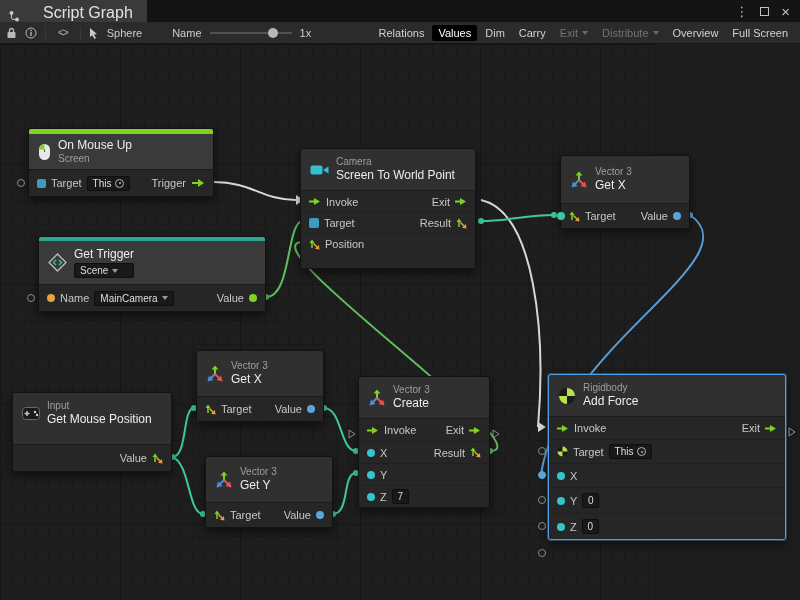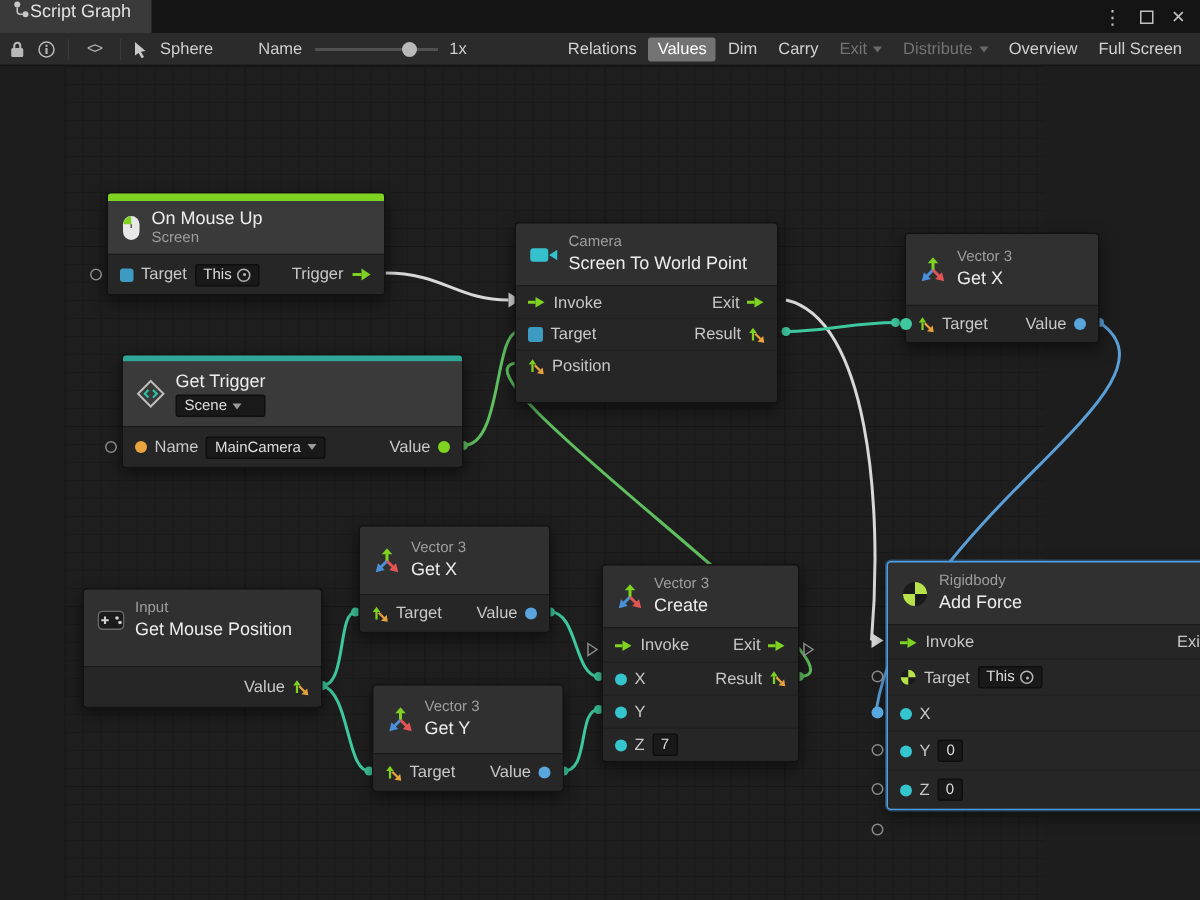--- a/index.html
+++ b/index.html
@@ -2,55 +2,55 @@
 <html><head>
 <meta charset="utf-8">
 <style>
   * { box-sizing: border-box; margin: 0; padding: 0; }
   html,body { width:800px; height:600px; overflow:hidden; background:#1d1d1d;
     font-family:"Liberation Sans", sans-serif; }
 
   
   .tabbar { position:absolute; top:0; left:0; width:800px; height:22px;
     background:#141414; display:flex; align-items:stretch; }
-  .tab { display:flex; align-items:flex-start; gap:0; background:#3a3a3a;
-    padding:0 14px 0 8px; font-size:12px; color:#e2e2e2; }
+  .tab { display:flex; align-items:flex-end; gap:23px; background:#3a3a3a;
+    padding:0 14px 0 8px; font-size:16px; color:#e2e2e2; }
   .winctl { margin-left:auto; display:flex; align-items:center; gap:12px;
     padding-right:10px; color:#c0c0c0; font-size:13px; }
   .maxbox { width:9px; height:9px; border:1px solid #c0c0c0; display:inline-block; }
 
   
   .toolbar { position:absolute; top:22px; left:0; width:800px; height:22px;
     background:#2b2b2b; border-bottom:1px solid #161616; display:flex;
     align-items:center; font-size:11px; color:#cfcfcf; padding:0 6px; gap:8px; }
   .tbicon { display:inline-flex; align-items:center; justify-content:center; }
   .codeicon { color:#b8b8b8; font-size:10px; letter-spacing:-1px; padding:0 4px; }
   .vsep { width:1px; height:14px; background:#1d1d1d; border-right:1px solid #3a3a3a; }
   .slider { position:relative; width:82px; height:14px; display:inline-block; }
   .slider .track { position:absolute; top:6px; left:0; right:0; height:2px; background:#505050; }
   .slider .handle { position:absolute; top:2px; left:58px; width:10px; height:10px;
     border-radius:50%; background:#b9b9b9; }
   .tb-right { margin-left:auto; display:flex; align-items:center; gap:2px; }
   .tbtn { padding:2px 6px; border-radius:2px; color:#d2d2d2; white-space:nowrap;
     display:inline-flex; align-items:center; gap:4px; }
-  .tbtn.selected { background:#737373; color:#ffffff;text-align:right; }
+  .tbtn.selected { background:#000000; color:#ffffff;text-align:right; }
   .tbtn.disabled { color:#737373; }
   .caret-dn { width:0; height:0; border-left:3.5px solid transparent;
     border-right:3.5px solid transparent; border-top:4px solid #9a9a9a; display:inline-block; }
   .tbtn.disabled .caret-dn { border-top-color:#6a6a6a; }
 
   
   .canvas { position:absolute; top:44px; left:0; width:653px; height:556px;
     background-color:#1e1e1e;
     background-image:
       linear-gradient(#161616 1px, transparent 1px),
       linear-gradient(90deg,#161616 1px, transparent 1px),
       linear-gradient(#1a1a1a 1px, transparent 1px),
       linear-gradient(90deg,#1a1a1a 1px, transparent 1px);
-    background-size:120px 120px,120px 120px,12px 12px,12px 12px;margin-left:43px; }
+    background-size:120px 120px,120px 120px,12px 12px,12px 12px; }
   .wires { position:absolute; top:0; left:0; z-index:1; }
 
   
   .node { position:absolute; z-index:2; background:#303030; border:1px solid #121212;
     border-radius:3px; box-shadow:0 4px 10px rgba(0,0,0,.5); }
   .node.selected { border:1px solid #4f9ee3; box-shadow:0 0 0 1px rgba(80,158,227,.4),0 4px 10px rgba(0,0,0,.5); }
   .topbar { height:5px; border-radius:2px 2px 0 0; }
   .header { display:flex; align-items:center; gap:7px; padding:0 9px; }
   .lite .header { background:#3a3a3a; }
   .tstack { display:flex; flex-direction:column; line-height:1.2; }

